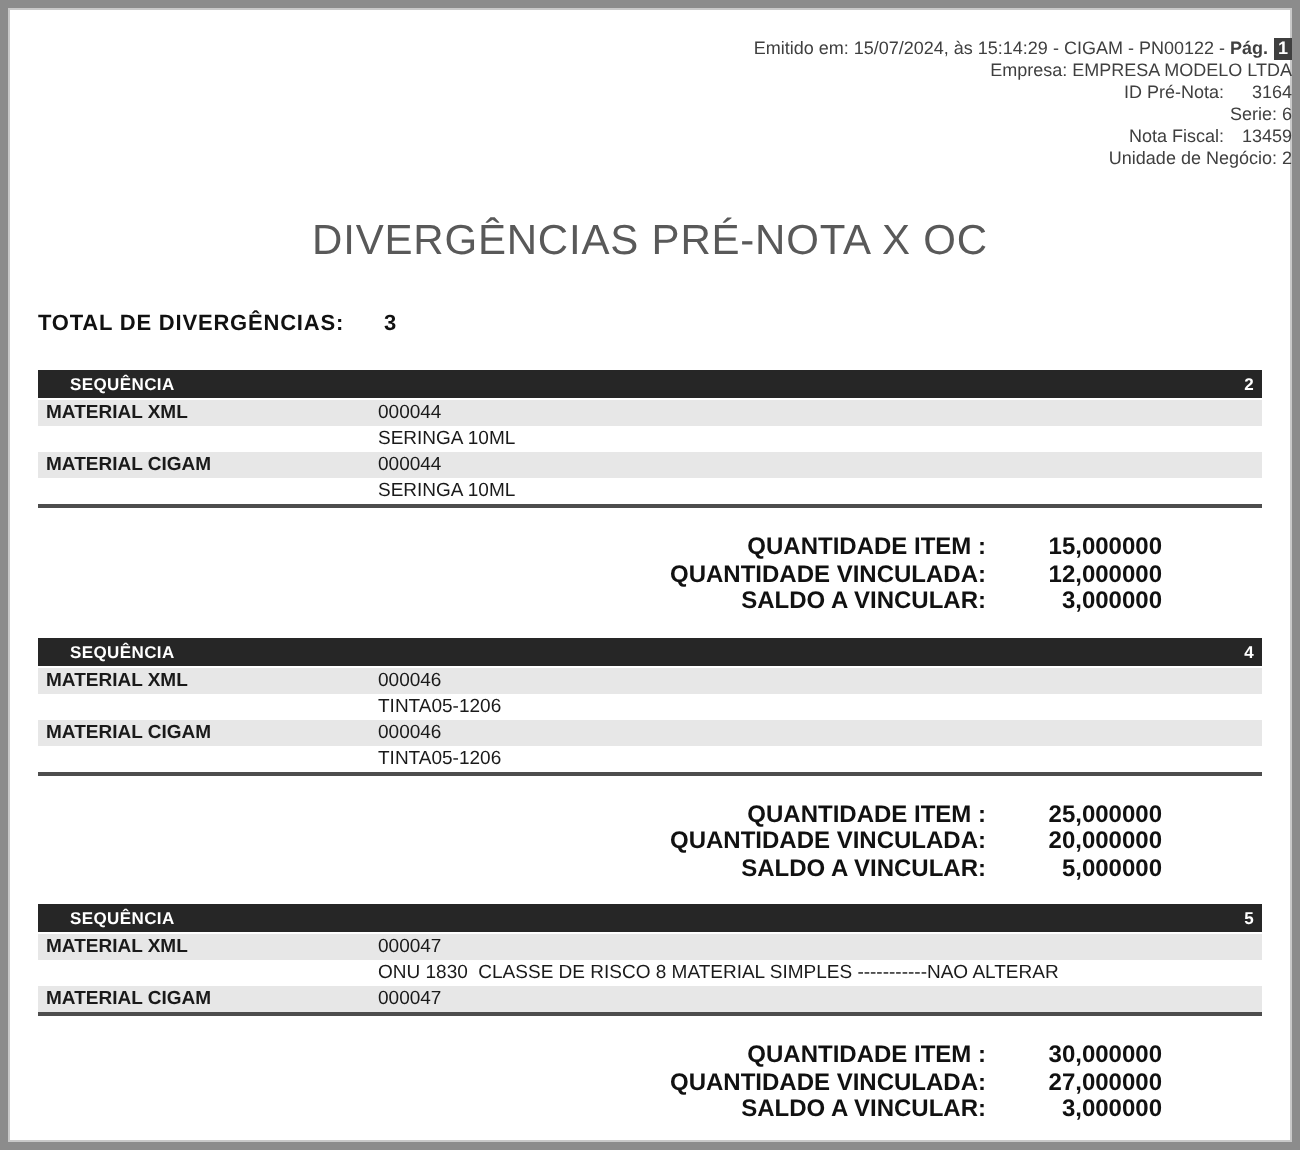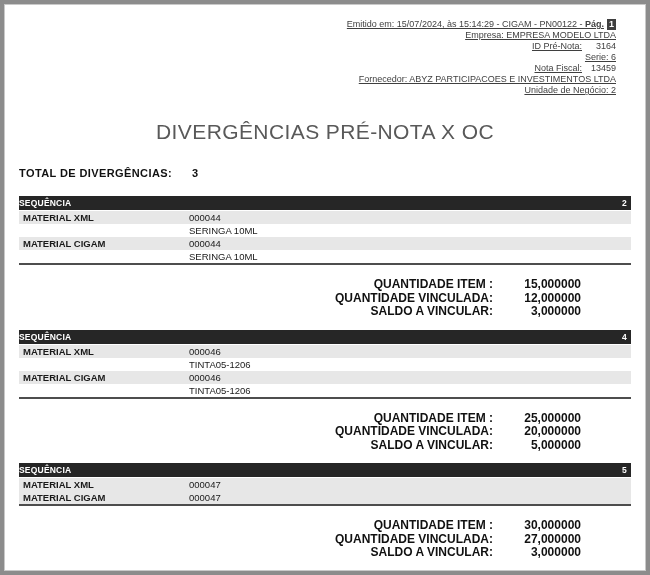--- a/index.html
+++ b/index.html
@@ -14,26 +14,24 @@
     width: 650px; height: 575px;
     border: 4px solid #8c8c8c;
     box-shadow: inset 0 0 0 1px #c9c9c9;
     background: #fff;
     overflow: hidden;
   }
 
   
   .report-header {
     margin-top: 15px;
-    padding-right: 30px;
     text-align: right;
     font-size: 9px;
     line-height: 11px;
     color: #3f3f3f;
-    text-decoration: underline;
   }
   .report-header .bold { font-weight: bold; }
   .page-num {
     display: inline-block;
     background: #3f3f3f;
     color: #fff;
     font-weight: bold;
     padding: 0 2px;
     margin-left: 3px;
   }
@@ -68,21 +66,21 @@
 
   .sec-bar {
     display: flex;
     justify-content: space-between;
     align-items: flex-start;
     background: var(--bar, #262626);
     color: #fff;
     font-weight: bold;
     font-size: 8.5px;
     letter-spacing: 0.2px;
-    padding: 2px 4px 2px 0;
+    padding: 2px 4px 2px 16px;
     margin-bottom: 1px;
   }
 
   .sec-table { border-bottom: 2px solid #4d4d4d; }
   .sec-row {
     display: flex;
     font-size: 9.5px;
     line-height: 13px;
   }
   .sec-row.alt { background: var(--rowAlt, #e7e7e7); }
@@ -116,21 +114,20 @@
 <body>
 
 <div class="frame">
 
   <div class="report-header">
     <div class="hline"><span>Emitido em: 15/07/2024, às 15:14:29 - CIGAM - PN00122 - </span><span class="bold">Pág.</span><span class="page-num">1</span></div>
     <div class="hline">Empresa: EMPRESA MODELO LTDA</div>
     <div class="hline"><span>ID Pré-Nota:</span><span class="hval">3164</span></div>
     <div class="hline">Serie: 6</div>
     <div class="hline"><span>Nota Fiscal:</span><span class="hval">13459</span></div>
-    <div class="hline">Fornecedor: ABYZ PARTICIPACOES E INVESTIMENTOS LTDA</div>
     <div class="hline">Unidade de Negócio: 2</div>
   </div>
 
   <div class="title">DIVERGÊNCIAS PRÉ-NOTA X OC</div>
 
   <div class="total-row">
     <span>TOTAL DE DIVERGÊNCIAS:</span><span class="total-value">3</span>
   </div>
 
   <div class="sections">
@@ -216,20 +213,24 @@
     <section class="section">
       <div class="sec-bar">
         <span>SEQUÊNCIA</span>
         <span>5</span>
       </div>
       <div class="sec-table">
         <div class="sec-row alt">
           <span class="cell-label">MATERIAL XML</span>
           <span class="cell-value">000047</span>
         </div>
+        <div class="sec-row">
+          <span class="cell-label"></span>
+          <span class="cell-value">ONU 1830  CLASSE DE RISCO 8 MATERIAL SIMPLES -----------NAO ALTERAR</span>
+        </div>
         <div class="sec-row alt">
           <span class="cell-label">MATERIAL CIGAM</span>
           <span class="cell-value">000047</span>
         </div>
         <div class="sec-row">
           <span class="cell-label"></span>
         </div>
       </div>
       <div class="qty-block">
         <div class="qty-row">

